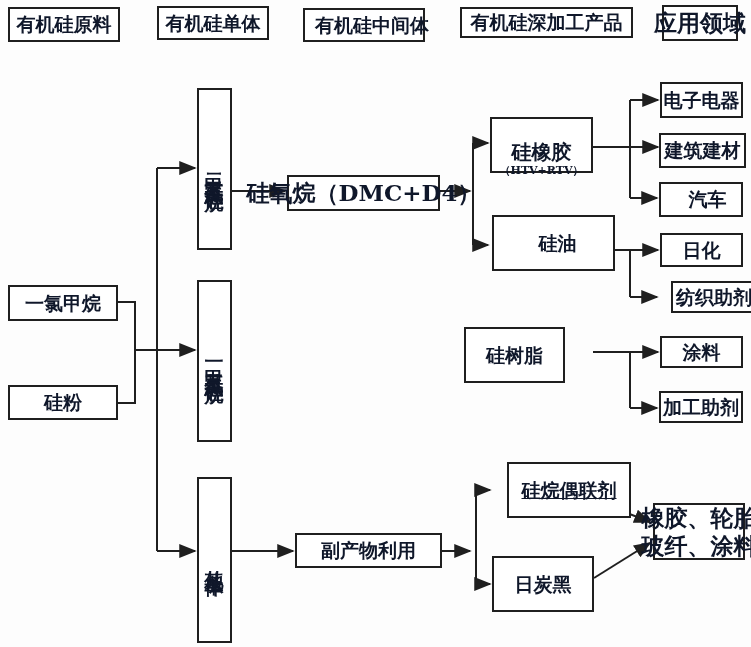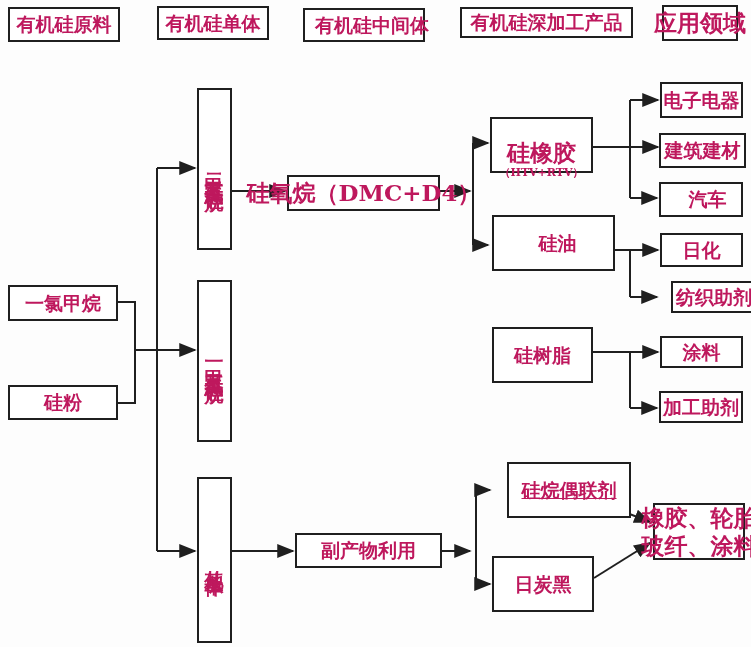--- a/index.html
+++ b/index.html
@@ -5,29 +5,29 @@
   html,body{margin:0;padding:0;background:#ffffff;}
   .canvas{
     position:relative;width:751px;height:647px;background:#fdfdfd;
     font-family:"DejaVu Serif","Liberation Serif",serif;
     overflow:hidden;
   }
   .node{
     position:absolute;box-sizing:border-box;
     border:2px solid #1f1f1f;background:#ffffff;
     display:flex;align-items:center;justify-content:center;
-    text-align:center;font-weight:700;font-size:19px;color:#be185d;
+    text-align:center;font-weight:700;font-size:19px;color:#0f172a;
     line-height:1.2;white-space:nowrap;
   }
   .vert{
     writing-mode:vertical-rl;text-orientation:upright;
     letter-spacing:3px;font-size:19px;
   }
   .two-line{flex-direction:column;white-space:nowrap;}
-  .fs18{font-size:23px;margin-top:28px;}
+  .fs18{font-size:20px;margin-top:28px;}
   .fs17{font-size:23px;}
   .fs15{font-size:11px;}
   svg.wires{position:absolute;left:0;top:0;width:751px;height:647px;pointer-events:none;}
   svg.wires line{stroke:#1f1f1f;stroke-width:2;}
 </style>
 </head>
 <body>
 
 <div class="canvas">
 
@@ -92,21 +92,21 @@
   <div class="node vert" style="left:197px;top:477px;width:35px;height:166px;">其他单体</div>
 
   <div class="node fs17" style="left:287px;top:175px;width:153px;height:36px;">硅氧烷（DMC+D4）</div>
   <div class="node" style="left:295px;top:533px;width:147px;height:35px;">副产物利用</div>
 
   <div class="node two-line" style="left:490px;top:117px;width:103px;height:56px;">
     <span class="fs18">硅橡胶</span>
     <span class="fs15">（HTV+RTV）</span>
   </div>
   <div class="node" style="left:492px;top:215px;width:123px;height:56px;padding-left:8px;">硅油</div>
-  <div class="node" style="left:492px;top:327px;width:101px;height:56px;">硅树脂</div>
+  <div class="node" style="left:464px;top:327px;width:101px;height:56px;">硅树脂</div>
   <div class="node" style="left:507px;top:462px;width:124px;height:56px;text-decoration:underline;">硅烷偶联剂</div>
   <div class="node" style="left:492px;top:556px;width:102px;height:56px;">日炭黑</div>
 
   <div class="node" style="left:660px;top:82px;width:83px;height:36px;">电子电器</div>
   <div class="node" style="left:659px;top:133px;width:87px;height:35px;">建筑建材</div>
   <div class="node" style="left:659px;top:182px;width:84px;height:35px;padding-left:13px;">汽车</div>
   <div class="node" style="left:660px;top:233px;width:83px;height:34px;">日化</div>
   <div class="node" style="left:659px;top:281px;width:86px;height:32px;margin-left:12px;">纺织助剂</div>
   <div class="node" style="left:660px;top:336px;width:83px;height:32px;">涂料</div>
   <div class="node" style="left:659px;top:391px;width:84px;height:32px;">加工助剂</div>

